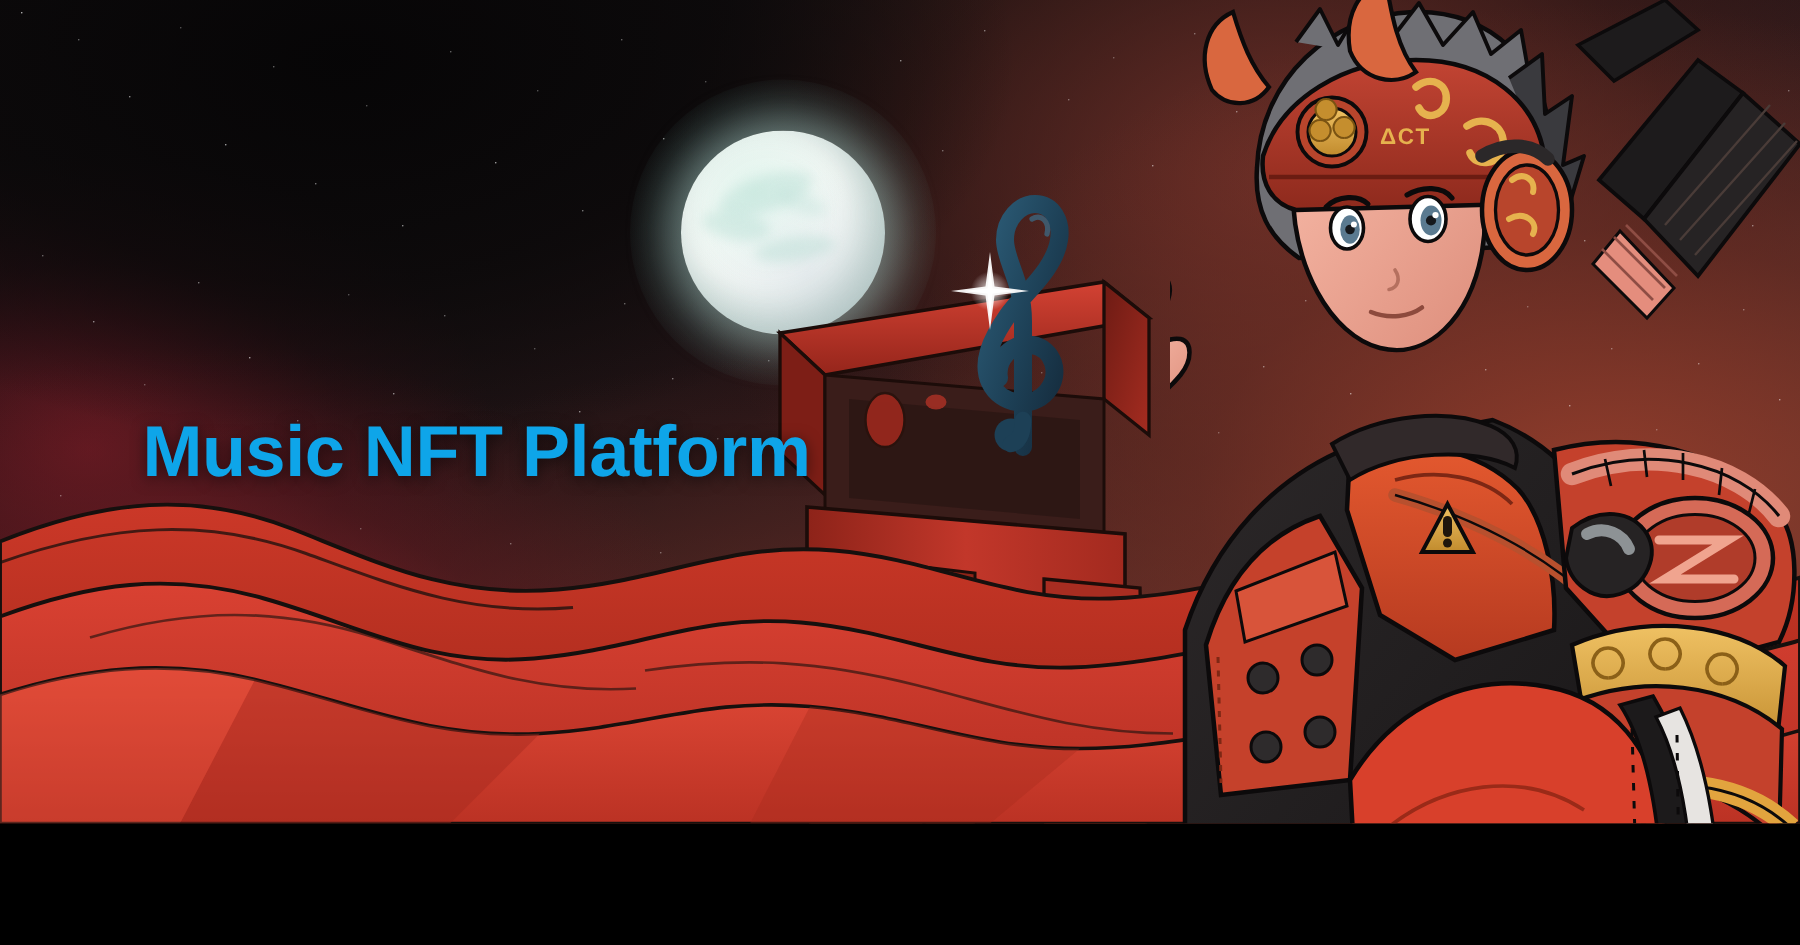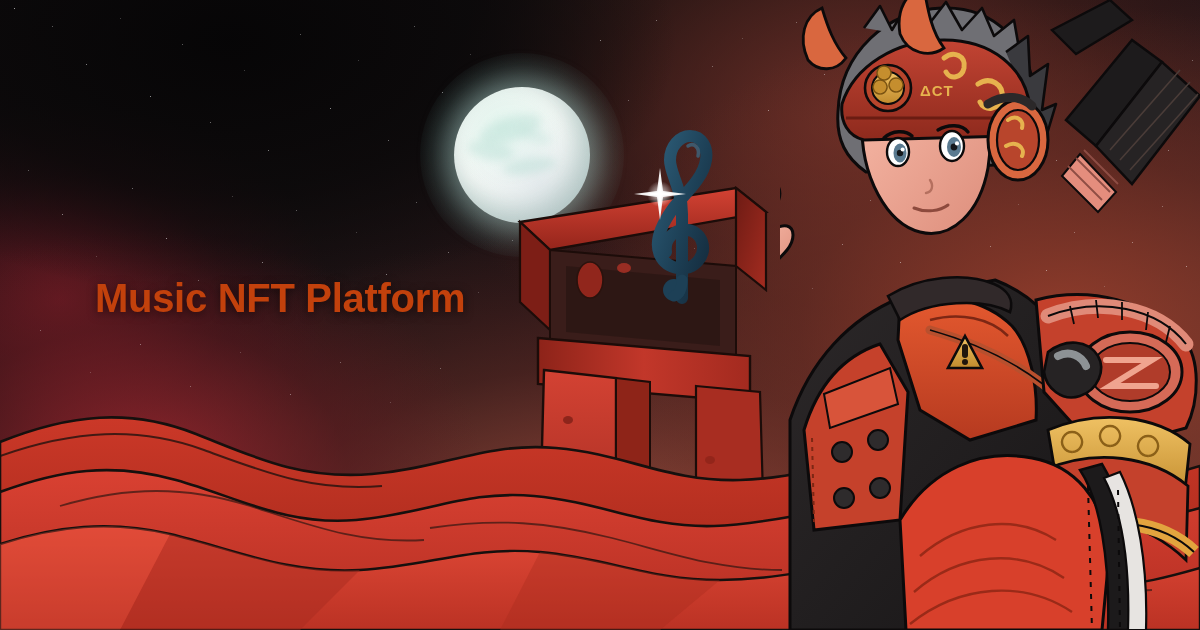--- a/index.html
+++ b/index.html
@@ -1,21 +1,21 @@
 <!DOCTYPE html>
 <html><head>
 <meta charset="utf-8">
 <title>Sound Desert</title>
 <style>
   html,body{margin:0;padding:0;background:#000;}
   *{box-sizing:border-box;}
 
   .hero{
     position:relative;
-    width:1200px;height:630px;
+    width:1200px;height:549px;
     overflow:hidden;
     background:#121011;
     font-family:"Liberation Sans","DejaVu Sans",sans-serif;
   }
 
   
   .sky{position:absolute;inset:0;
     background:
       radial-gradient(ellipse 620px 420px at 1060px 330px, rgba(150,62,44,.95) 0%, rgba(108,46,36,.65) 42%, rgba(50,24,22,0) 78%),
       radial-gradient(ellipse 520px 380px at 860px 120px, rgba(128,54,44,.80) 0%, rgba(80,34,28,.45) 50%, rgba(30,16,16,0) 80%),
@@ -53,21 +53,21 @@
   
   .clef{position:absolute;left:630px;top:130px;width:110px;height:180px;}
   .glint{position:absolute;left:634px;top:168px;width:52px;height:52px;pointer-events:none;}
 
   
   .character{position:absolute;right:0;top:0;width:420px;height:630px;}
 
   
   .copy{position:absolute;left:95px;top:278px;z-index:40;}
   .eyebrow{
-    color:#c2410c;font-size:40px;font-weight:700;line-height:1;
+    color:#0ea5e9;font-size:48px;font-weight:700;line-height:1;
     letter-spacing:-.3px;white-space:nowrap;
     text-shadow:0 2px 10px rgba(0,0,0,.55);
   }
   .title{
     color:#fff;font-size:76px;font-weight:700;line-height:1;
     margin-top:18px;white-space:nowrap;letter-spacing:.5px;
     font-family:"DejaVu Sans","Liberation Sans",sans-serif;
     text-shadow:0 3px 16px rgba(0,0,0,.55);
   }
 </style>

